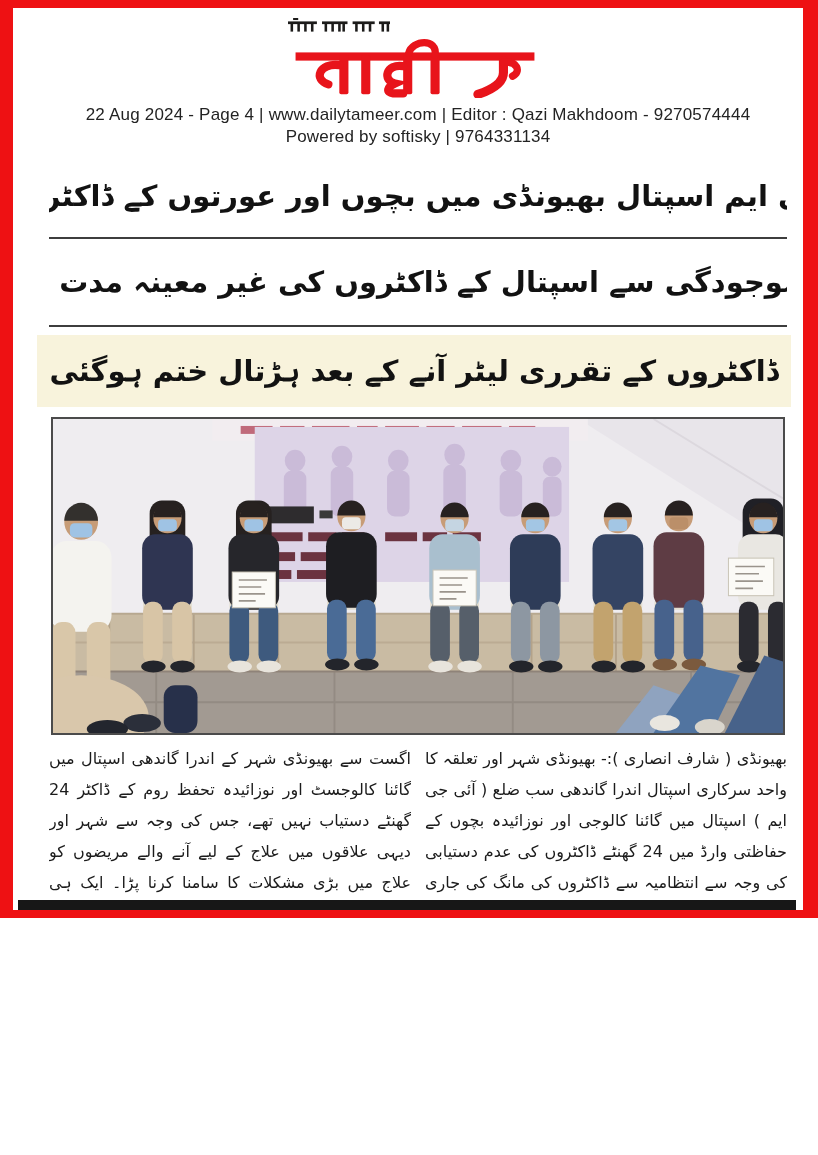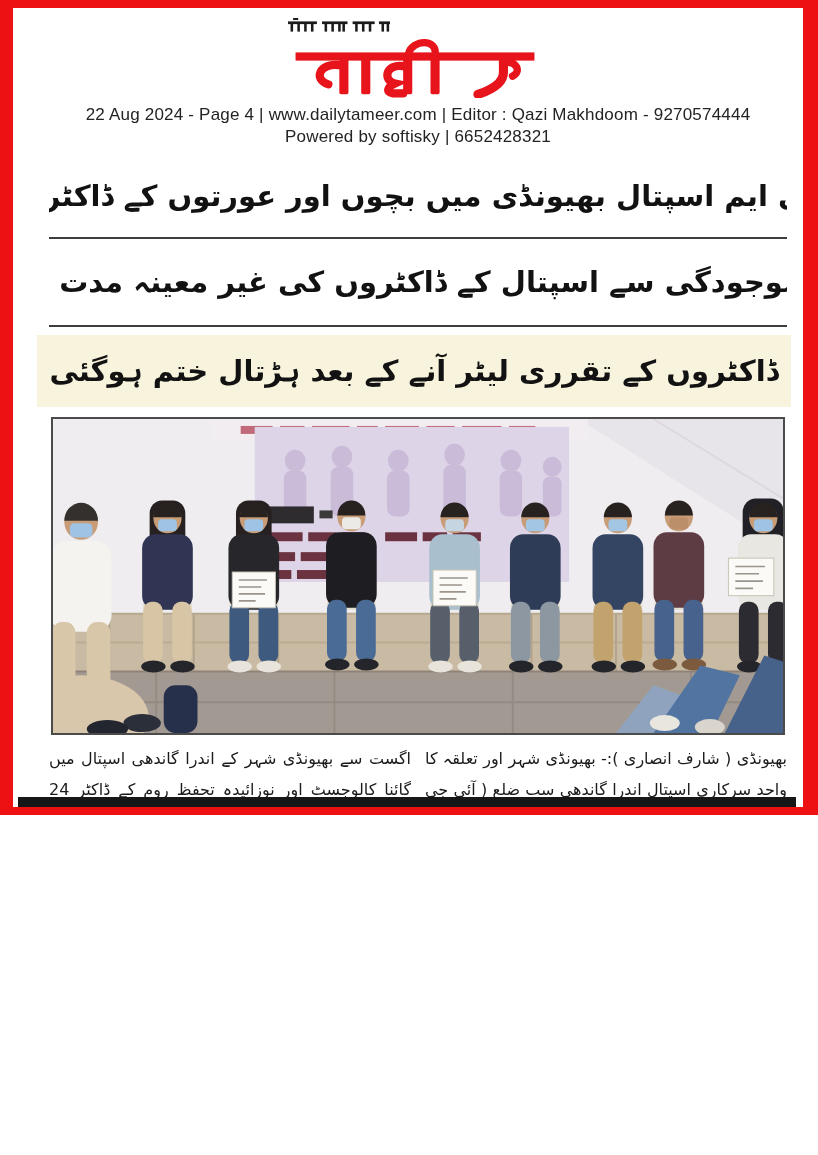--- a/index.html
+++ b/index.html
@@ -1,18 +1,18 @@
 <!DOCTYPE html>
 <html lang="ur"><head>
 <meta charset="utf-8">
 <style>
   html,body{margin:0;padding:0;background:#ffffff;}
   .page{
     position:relative;
-    width:818px;height:815px;
+    width:818px;height:918px;
     box-sizing:border-box;
     background:#ffffff;
     border-top:8px solid #ee1113;
     border-bottom:8px solid #ee1113;
     border-left:13px solid #ee1113;
     border-right:15px solid #ee1113;
     overflow:hidden;
     font-family:"Liberation Sans", sans-serif;
     padding-left:20px;
   }
@@ -110,21 +110,21 @@
         <path class="brand-stroke" d="M122,27 C103,24 99,43 113,46 C104,50 103,56 111,57 L122,57" stroke-width="9"></path>
 
         <rect class="brand" x="152" y="15" width="10" height="43" rx="2"></rect>
         <path class="brand-stroke" d="M128,13 C132,-2 160,-4 157,15" stroke-width="8"></path>
 
         <path class="brand-stroke" d="M232,21 L232,34 C232,45 219,53 204,58" stroke-width="10"></path>
         <path class="brand-stroke" d="M232,23 C247,21 252,33 242,38" stroke-width="8"></path>
       </svg>
     </div>
     <div class="info-line">22 Aug 2024 - Page 4 | www.dailytameer.com | Editor : Qazi Makhdoom - 9270574444</div>
-    <div class="powered-line">Powered by softisky | 6652428321</div>
+    <div class="powered-line">Powered by softisky | 9764331134</div>
   </div>
 
   <div class="headline-block">
     <div class="headline-row rule">آئی جی ایم اسپتال بھیونڈی میں بچوں اور عورتوں کے ڈاکٹرس کی</div>
     <div class="headline-row rule r2">عدم موجودگی سے اسپتال کے ڈاکٹروں کی غیر معینہ مدت ہڑتال</div>
     <div class="headline-row highlight">ڈاکٹروں کے تقرری لیٹر آنے کے بعد ہڑتال ختم ہوگئی</div>
   </div>
 
   <div class="photo-frame" role="img" aria-label="Doctors, nurses and health workers wearing face masks sit on chairs holding paper signs in front of a banner during the strike at IGM Hospital Bhiwandi">
     <svg viewBox="0 0 778 316" preserveAspectRatio="none" aria-hidden="true">

